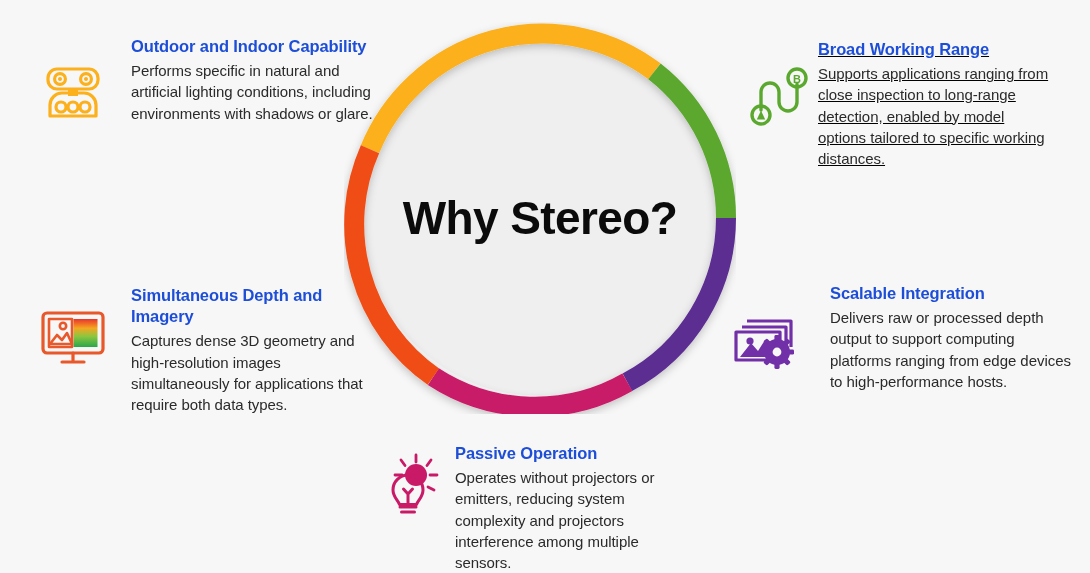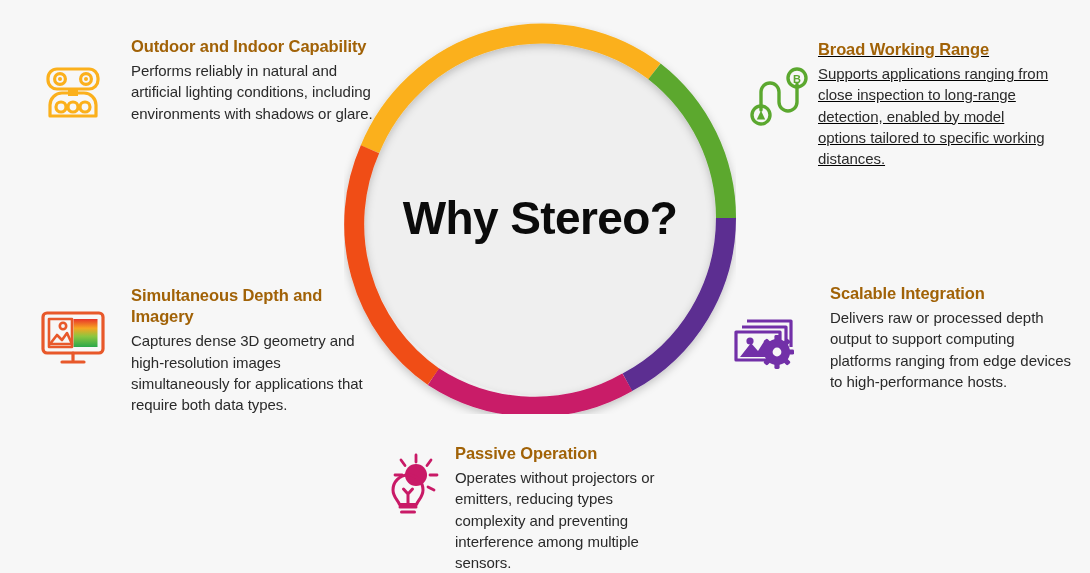--- a/index.html
+++ b/index.html
@@ -40,21 +40,21 @@
   }
 
   
   .feature {
     position: absolute;
     display: block;
   }
   .feature .ftitle {
     font-size: 16.5px;
     font-weight: 700;
-    color: #a16207;
+    color: #1d4ed8;
     line-height: 1.28;
     letter-spacing: -0.1px;
     margin-bottom: 3px;
   }
   .feature .fbody {
     font-size: 15px;
     font-weight: 400;
     color: #2a2a2a;
     line-height: 1.42;
     letter-spacing: -0.05px;
@@ -123,21 +123,21 @@
         <circle cx="25" cy="52" r="5"></circle>
         <circle cx="37" cy="52" r="5"></circle>
         <circle cx="49" cy="52" r="5"></circle>
       </g>
       <circle cx="24" cy="24" r="2" fill="#FBB01C"></circle>
       <circle cx="50" cy="24" r="2" fill="#FBB01C"></circle>
     </svg>
   </span>
   <div class="feature" id="feat-outdoor">
     <div class="ftitle">Outdoor and Indoor Capability</div>
-    <div class="fbody">Performs reliably in natural and artificial lighting conditions, including environments with shadows or glare.</div>
+    <div class="fbody">Performs specific in natural and artificial lighting conditions, including environments with shadows or glare.</div>
   </div>
 
   <span class="ficon" id="icon-range">
     <svg viewBox="0 0 74 74">
       <g fill="none" stroke="#5BA82F" stroke-width="3.4" stroke-linecap="round">
         <path d="M21 52 V34 a9 9 0 0 1 18 0 v10 a9 9 0 0 0 18 0 V26"></path>
         <circle cx="21" cy="57" r="9"></circle>
         <circle cx="57" cy="20" r="9"></circle>
       </g>
       <path d="M21 52.5 l4.2 9 h-8.4 z" fill="#5BA82F"></path>
@@ -212,16 +212,16 @@
       <circle cx="45" cy="28" r="11" fill="#C91A67"></circle>
       <g fill="none" stroke="#C91A67" stroke-width="3" stroke-linejoin="round" stroke-linecap="round">
         <path d="M22 43 a15 15 0 0 1 30 0 c0 7 -5 10 -6.5 14.5 h-17 C27 53 22 50 22 43 z"></path>
         <path d="M29 60 h16 M30.5 65 h13"></path>
         <path d="M37 57.5 V47 M37 47 l-4.5 -5 M37 47 l4.5 -5"></path>
       </g>
     </svg>
   </span>
   <div class="feature" id="feat-passive">
     <div class="ftitle">Passive Operation</div>
-    <div class="fbody">Operates without projectors or emitters, reducing types complexity and preventing interference among multiple sensors.</div>
+    <div class="fbody">Operates without projectors or emitters, reducing system complexity and projectors interference among multiple sensors.</div>
   </div>
 
 </div>
 
 </body></html>

